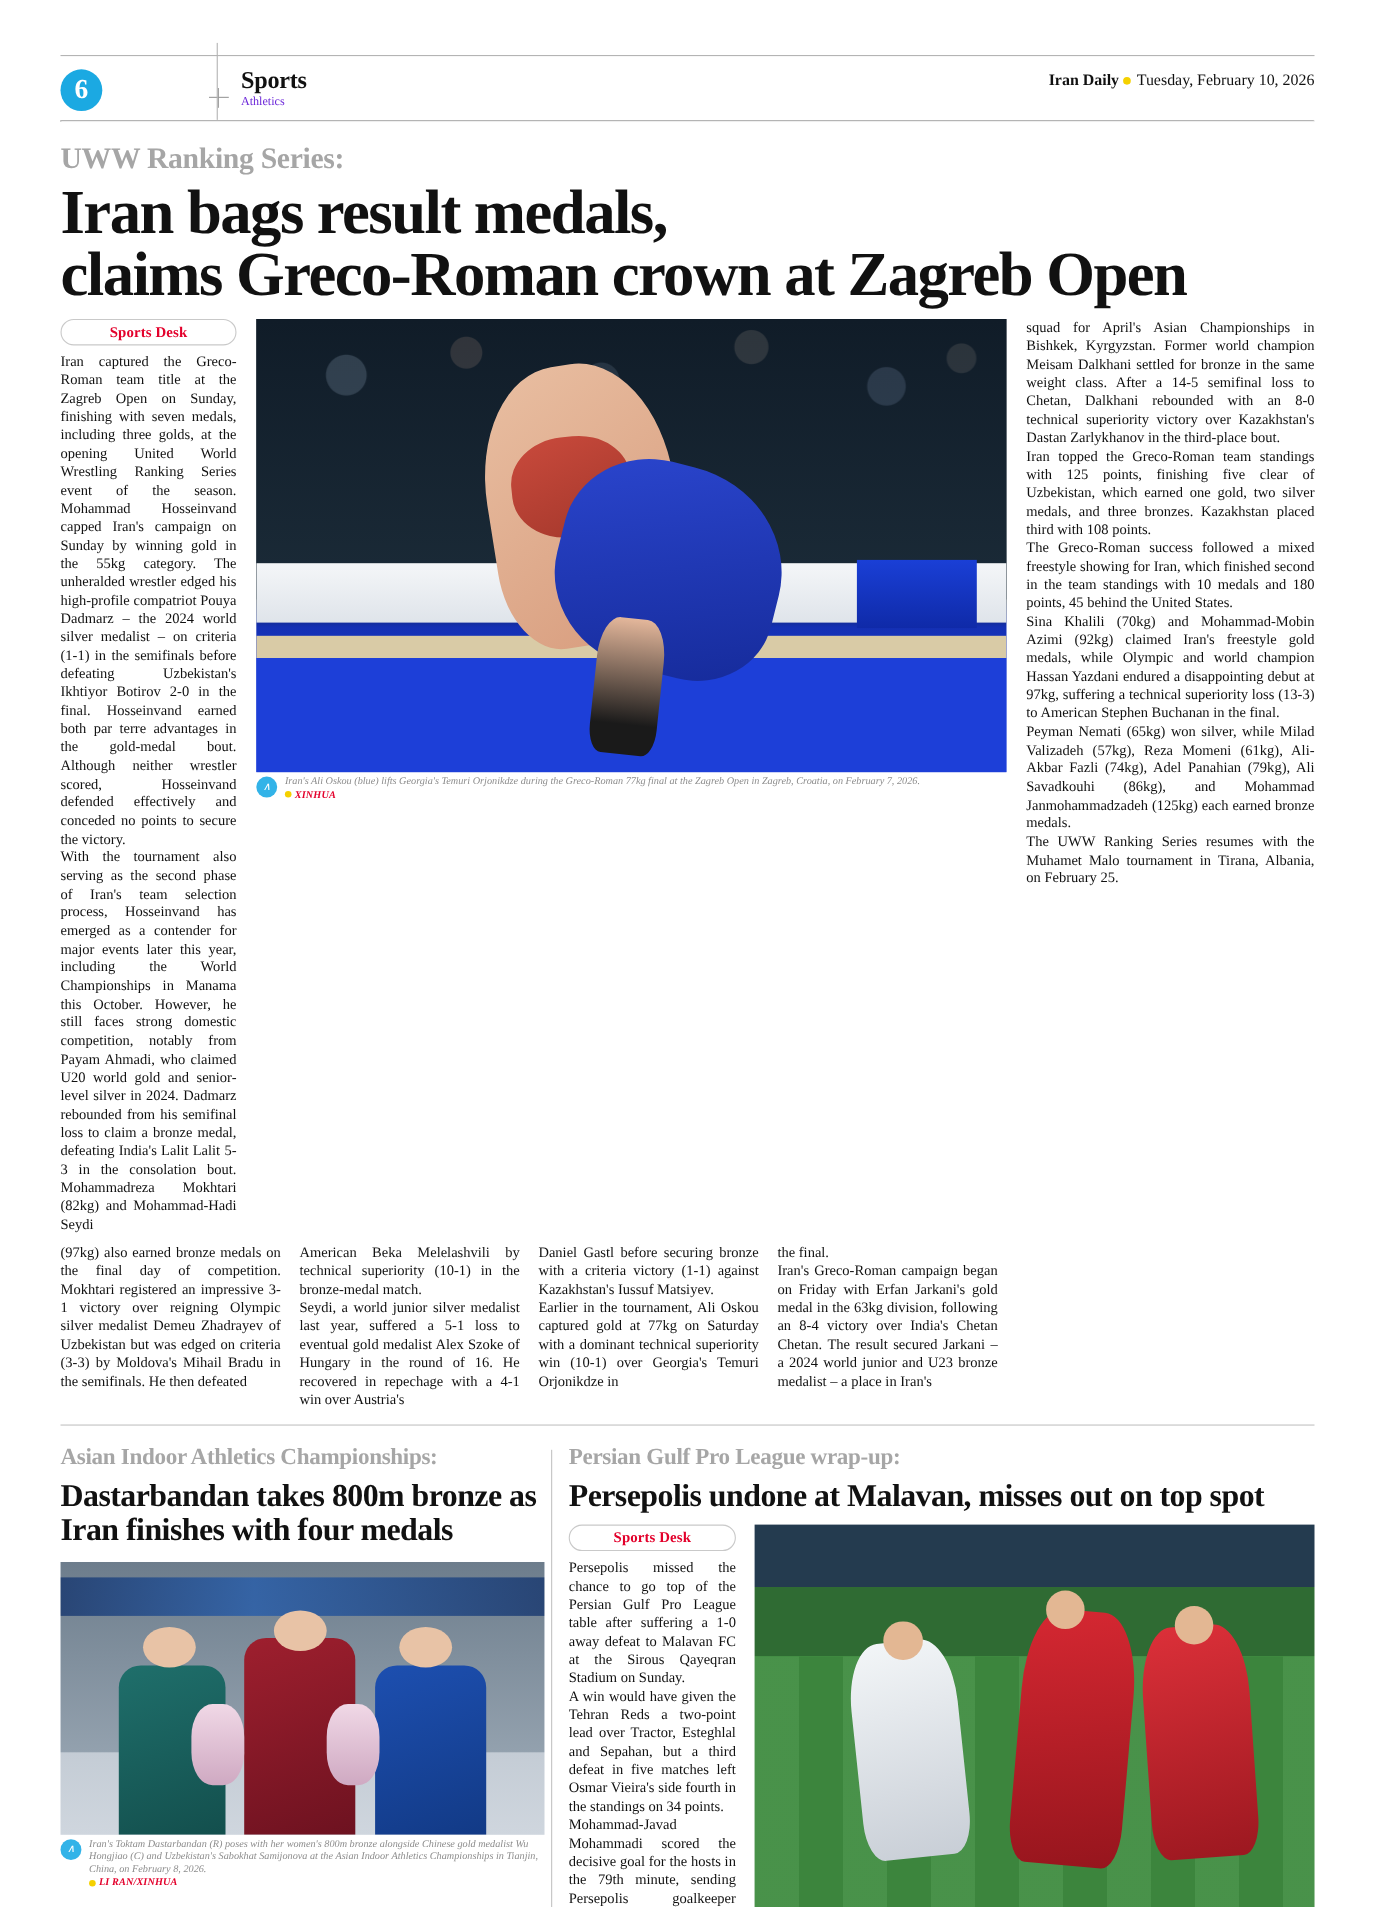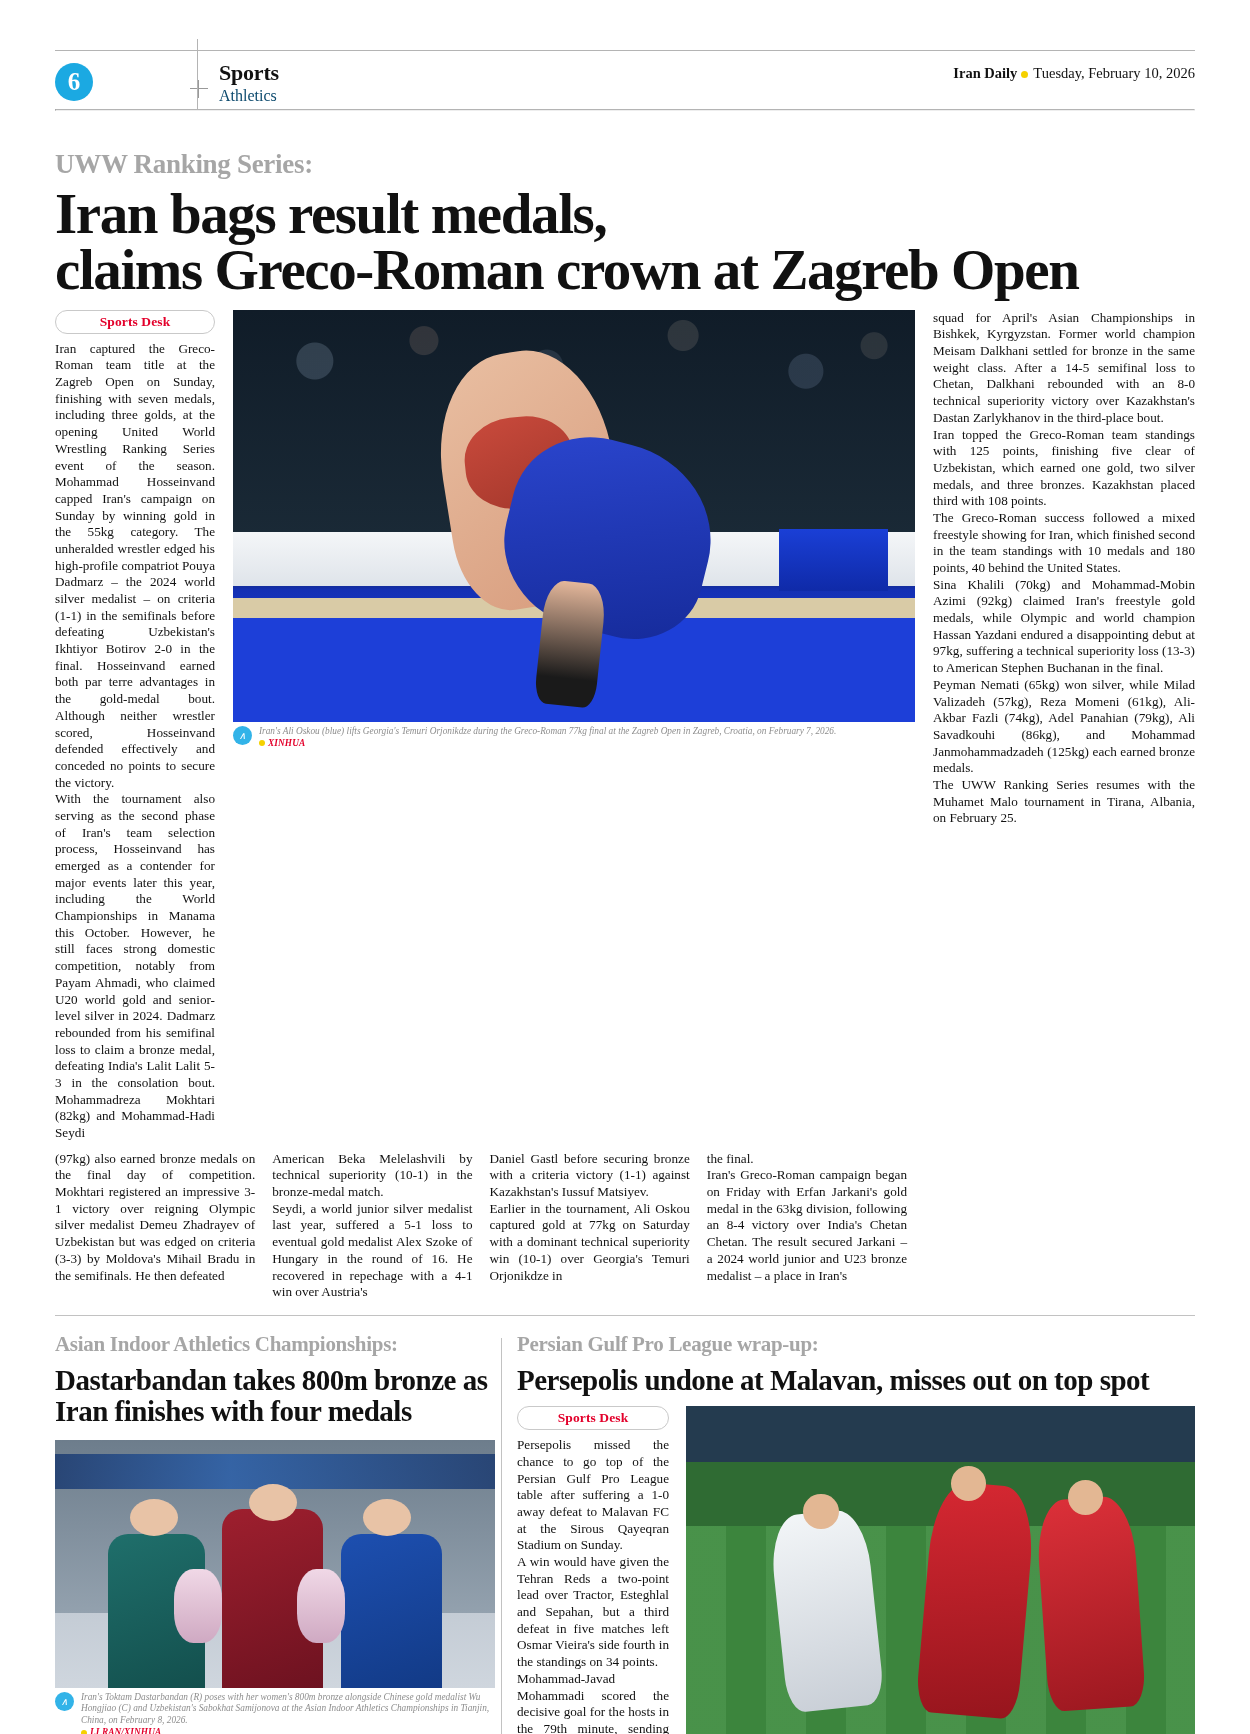--- a/index.html
+++ b/index.html
@@ -20,21 +20,21 @@
   
   .masthead { position: relative; margin-top: 50px; border-top: 1px solid #b4b4b4;
               height: 58px; display: flex; align-items: flex-start; }
   .folio { width: 38px; height: 38px; border-radius: 50%; background: #1ba9e2;
            color: #fff; font-family: "Liberation Serif", serif; font-weight: bold;
            font-size: 25px; display: flex; align-items: center; justify-content: center;
            margin-top: 12px; }
   .sect-divider { position: absolute; left: 142px; top: -12px; width: 1px; height: 70px; background: #b4b4b4; }
   .sect-wrap { margin-left: 126px; padding-top: 10px; }
   .sect-title { font-size: 22px; font-weight: bold; letter-spacing: -0.2px; line-height: 1.1; }
-  .sect-sub { font-size: 16px; color: #0c4a6e; line-height: 1.35; }
+  .sect-sub { font-size: 11px; color: #6d28d9; line-height: 1.35; }
   .mast-right { margin-left: auto; padding-top: 14px; font-size: 14.5px; white-space: nowrap; text-align: right; }
   .mast-right .brand { font-weight: bold; }
   .dot-y { display: inline-block; width: 7px; height: 7px; border-radius: 50%;
            background: #f5d100; margin: 0 5px 1px 4px; vertical-align: middle; }
 
   .rule-main { border-top: 1px solid #b4b4b4; margin-top: 1px; }
 
   
   .kicker { font-size: 27px; font-weight: bold; color: #a6a6a6; letter-spacing: -0.3px; }
   .kicker.small { font-size: 21px; }
@@ -141,21 +141,21 @@
     <div class="sect-wrap">
       <div class="sect-title">Sports</div>
       <div class="sect-sub">Athletics</div>
     </div>
     <div class="mast-right">
       <span class="brand">Iran Daily</span><span class="dot-y"></span><span>Tuesday, February 10, 2026</span>
     </div>
   </div>
   <hr class="rule-main">
 
-  <div style="margin-top:38px">
+  <div style="margin-top:18px">
     <div class="kicker">UWW Ranking Series:</div>
     <h1 class="head">
       <span>Iran bags result medals,</span><br>
       <span>claims Greco-Roman crown at Zagreb Open</span>
     </h1>
 
     <div class="top-grid">
 
       <div class="col">
         <div class="pill">Sports Desk</div>
@@ -176,21 +176,21 @@
         <div class="cap">
           <span class="caparrow">∧</span>
           <span>Iran's Ali Oskou (blue) lifts Georgia's Temuri Orjonikdze during the Greco-Roman 77kg final at the Zagreb Open in Zagreb, Croatia, on February 7, 2026.</span><br>
           <span class="dotc"></span><span class="credit">XINHUA</span>
         </div>
       </div>
 
       <div class="col">
         <p>squad for April's Asian Championships in Bishkek, Kyrgyzstan. Former world champion Meisam Dalkhani settled for bronze in the same weight class. After a 14-5 semifinal loss to Chetan, Dalkhani rebounded with an 8-0 technical superiority victory over Kazakhstan's Dastan Zarlykhanov in the third-place bout.</p>
         <p>Iran topped the Greco-Roman team standings with 125 points, finishing five clear of Uzbekistan, which earned one gold, two silver medals, and three bronzes. Kazakhstan placed third with 108 points.</p>
-        <p>The Greco-Roman success followed a mixed freestyle showing for Iran, which finished second in the team standings with 10 medals and 180 points, 40 behind the United States.</p>
+        <p>The Greco-Roman success followed a mixed freestyle showing for Iran, which finished second in the team standings with 10 medals and 180 points, 45 behind the United States.</p>
         <p>Sina Khalili (70kg) and Mohammad-Mobin Azimi (92kg) claimed Iran's freestyle gold medals, while Olympic and world champion Hassan Yazdani endured a disappointing debut at 97kg, suffering a technical superiority loss (13-3) to American Stephen Buchanan in the final.</p>
         <p>Peyman Nemati (65kg) won silver, while Milad Valizadeh (57kg), Reza Momeni (61kg), Ali-Akbar Fazli (74kg), Adel Panahian (79kg), Ali Savadkouhi (86kg), and Mohammad Janmohammadzadeh (125kg) each earned bronze medals.</p>
         <p>The UWW Ranking Series resumes with the Muhamet Malo tournament in Tirana, Albania, on February 25.</p>
       </div>
     </div>
 
     <div class="top-lower">
       <div class="col">
         <p style="white-space:pre-line">(97kg) also earned bronze medals on the final day of competition. Mokhtari registered an impressive 3-1 victory over reigning Olympic silver medalist Demeu Zhadrayev of Uzbekistan but was edged on criteria (3-3) by Moldova's Mihail Bradu in the semifinals. He then defeated</p>
       </div>

